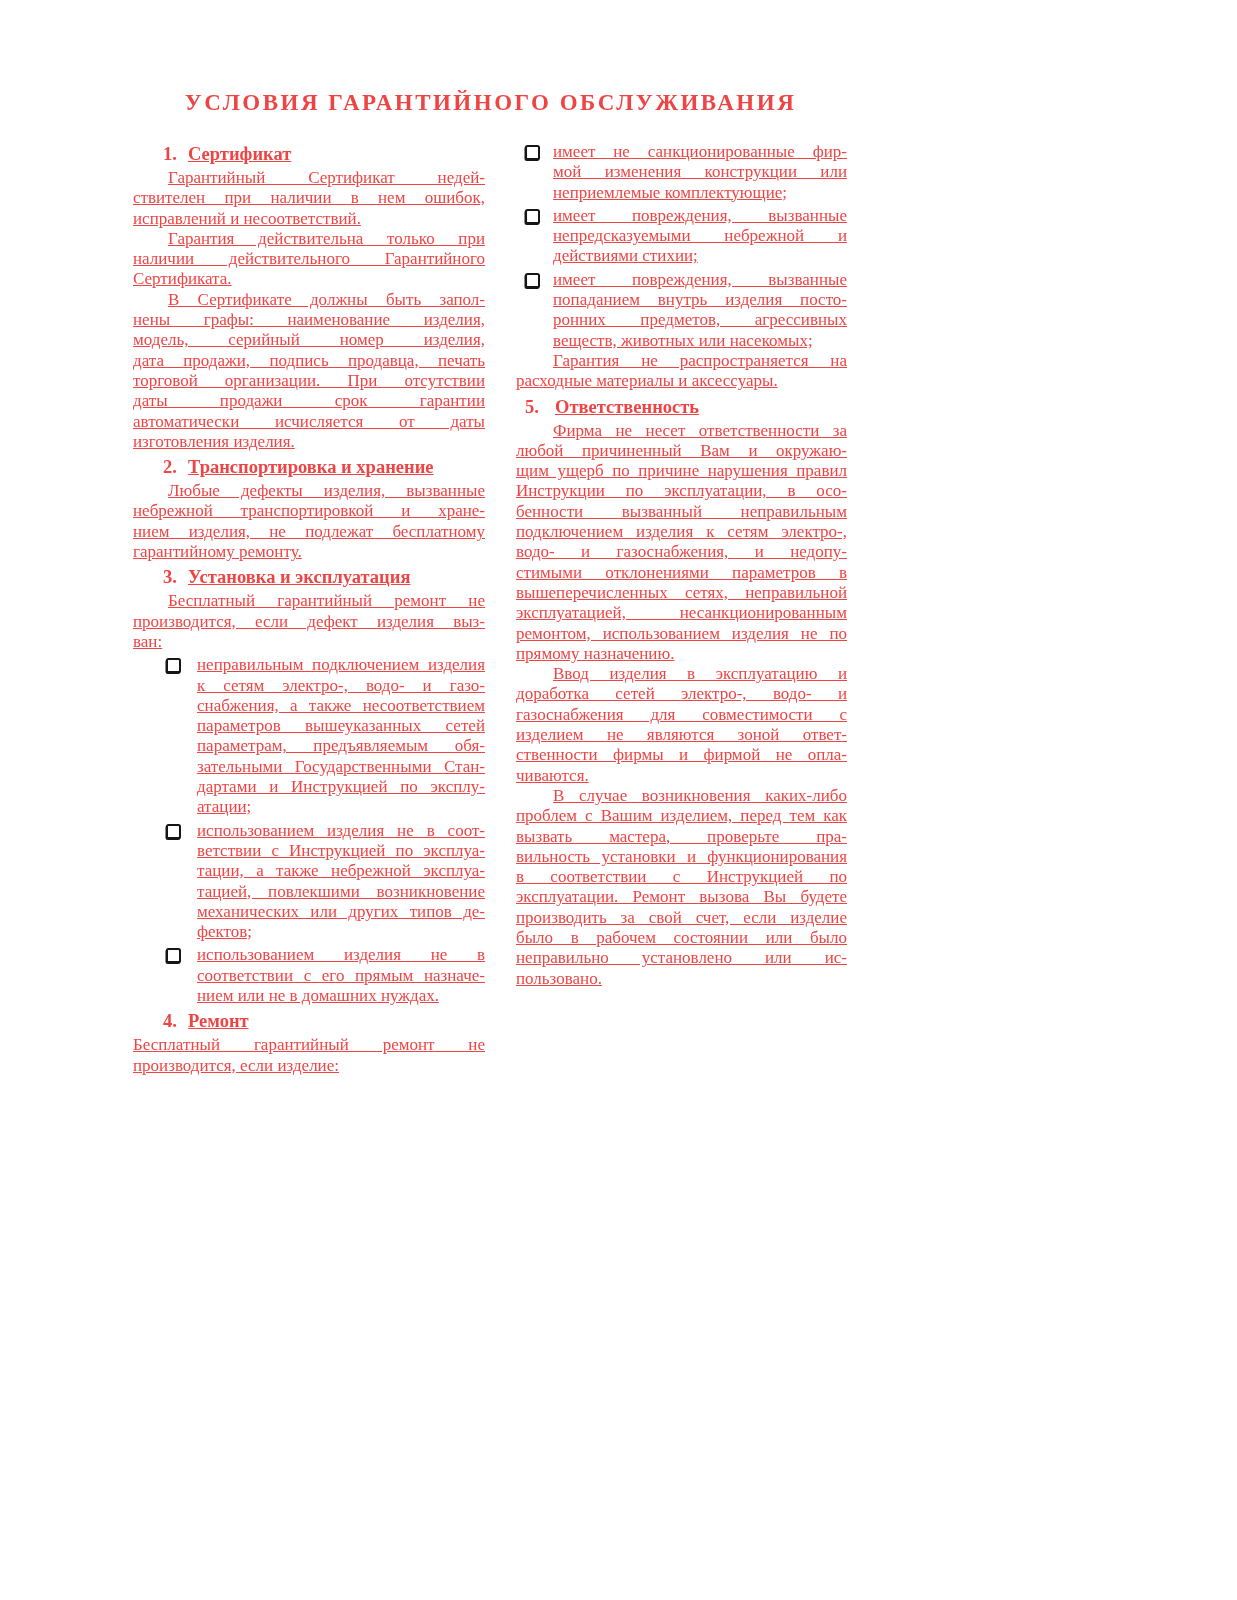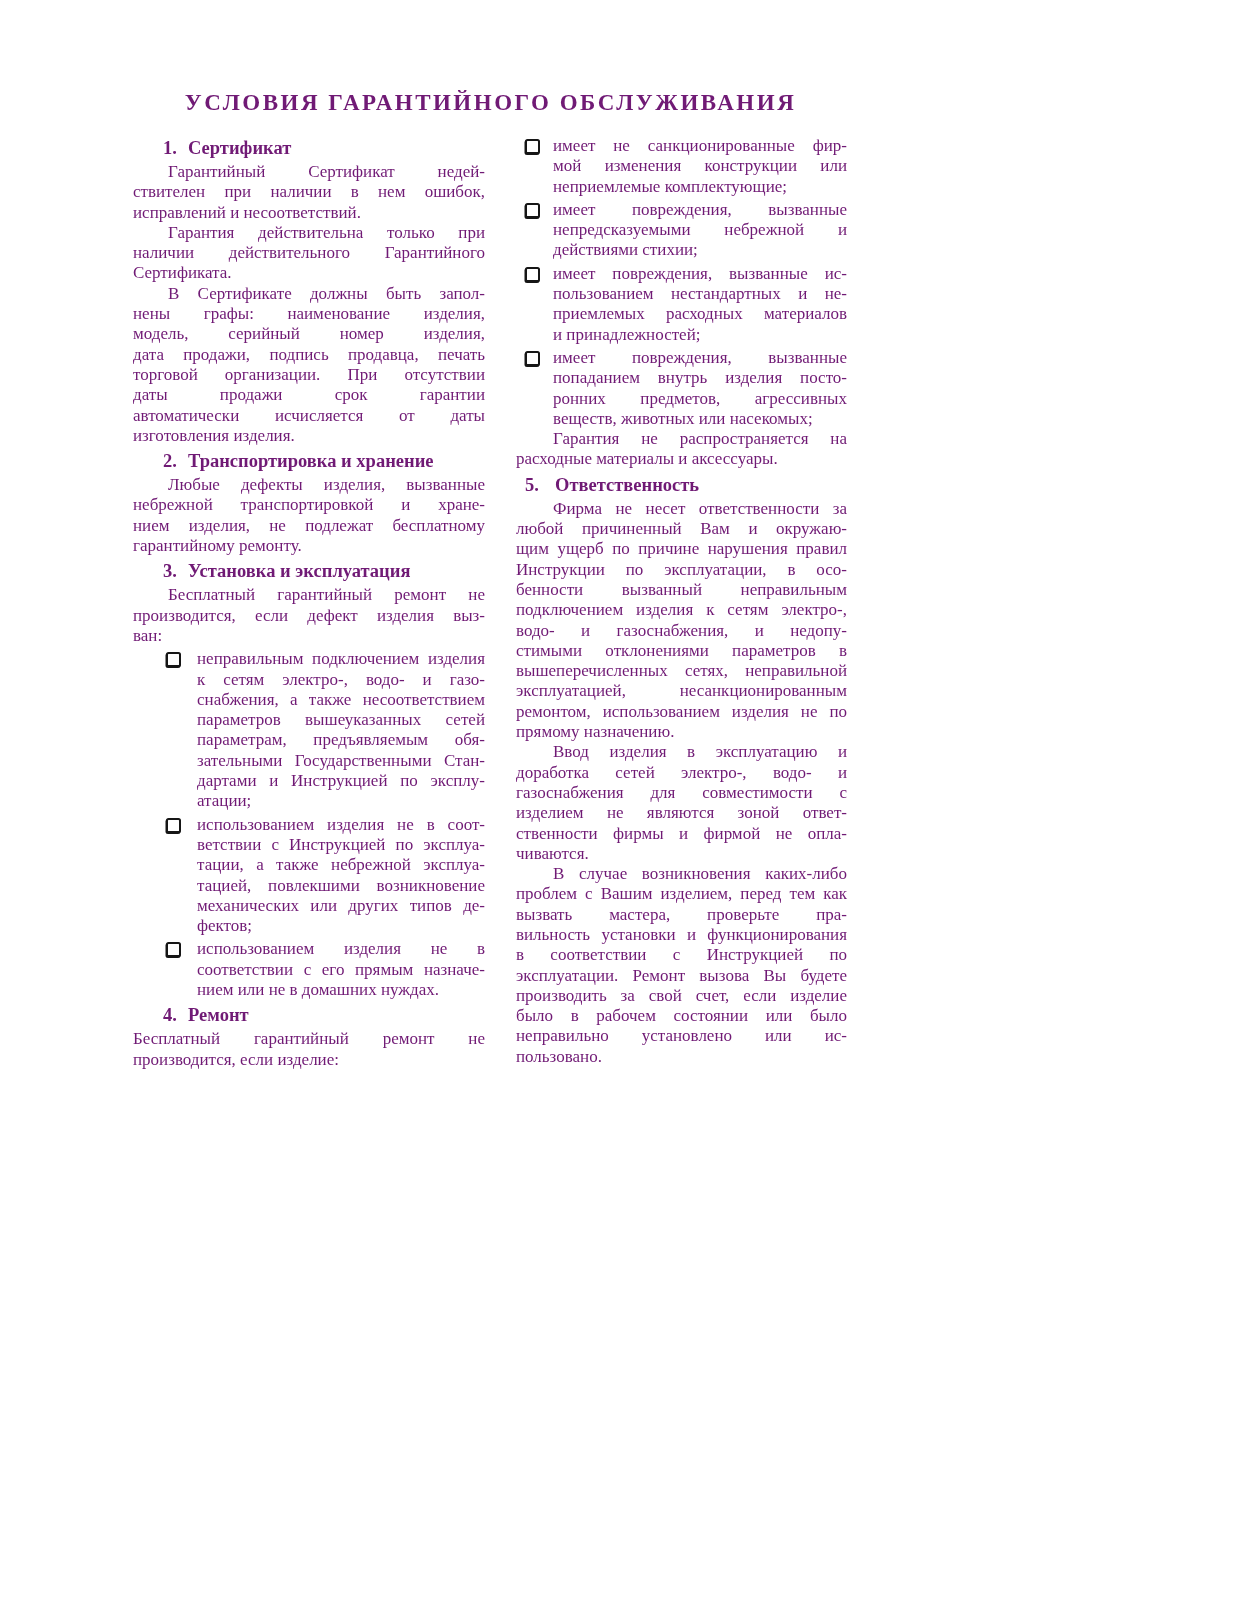--- a/index.html
+++ b/index.html
@@ -6,39 +6,40 @@
   body{
     background:#888;
     font-family:"Liberation Serif","DejaVu Serif",serif;
   }
   .page{
     position:relative;
     width:1237px;
     height:1600px;
     margin:0 auto;
     background:#ffffff;
-    color:#701a75;
+    color:#ef4444;
     overflow:hidden;
   }
   .doc-title{
     position:absolute;
     left:133px;
     top:90px;
     width:715px;
     text-align:center;
     font-size:23px;
     font-weight:bold;
     letter-spacing:2.5px;
     white-space:nowrap;
   }
   .col{
     position:absolute;
-    top:133px;
+    top:139px;
     font-size:17px;
     line-height:20.3px;
+    text-decoration:underline;
   }
   .col-left{ left:133px; width:352px; }
   .col-right{ left:516px; width:331px; }
 
   .line{
     text-align:justify;
     text-align-last:justify;
     -moz-text-align-last:justify;
   }
   .line.last{
@@ -161,27 +162,20 @@
         <span class="checkbox-icon"></span>
         <div class="line">имеет не санкционированные фир-</div>
         <div class="line">мой изменения конструкции или</div>
         <div class="line last">неприемлемые комплектующие;</div>
       </div>
       <div class="bullet">
         <span class="checkbox-icon"></span>
         <div class="line">имеет повреждения, вызванные</div>
         <div class="line">непредсказуемыми небрежной и</div>
         <div class="line last">действиями стихии;</div>
-      </div>
-      <div class="bullet">
-        <span class="checkbox-icon"></span>
-        <div class="line">имеет повреждения, вызванные ис-</div>
-        <div class="line">пользованием нестандартных и не-</div>
-        <div class="line">приемлемых расходных материалов</div>
-        <div class="line last">и принадлежностей;</div>
       </div>
       <div class="bullet">
         <span class="checkbox-icon"></span>
         <div class="line">имеет повреждения, вызванные</div>
         <div class="line">попаданием внутрь изделия посто-</div>
         <div class="line">ронних предметов, агрессивных</div>
         <div class="line last">веществ, животных или насекомых;</div>
       </div>
       <div class="paragraph">
         <div class="line indent">Гарантия не распространяется на</div>

